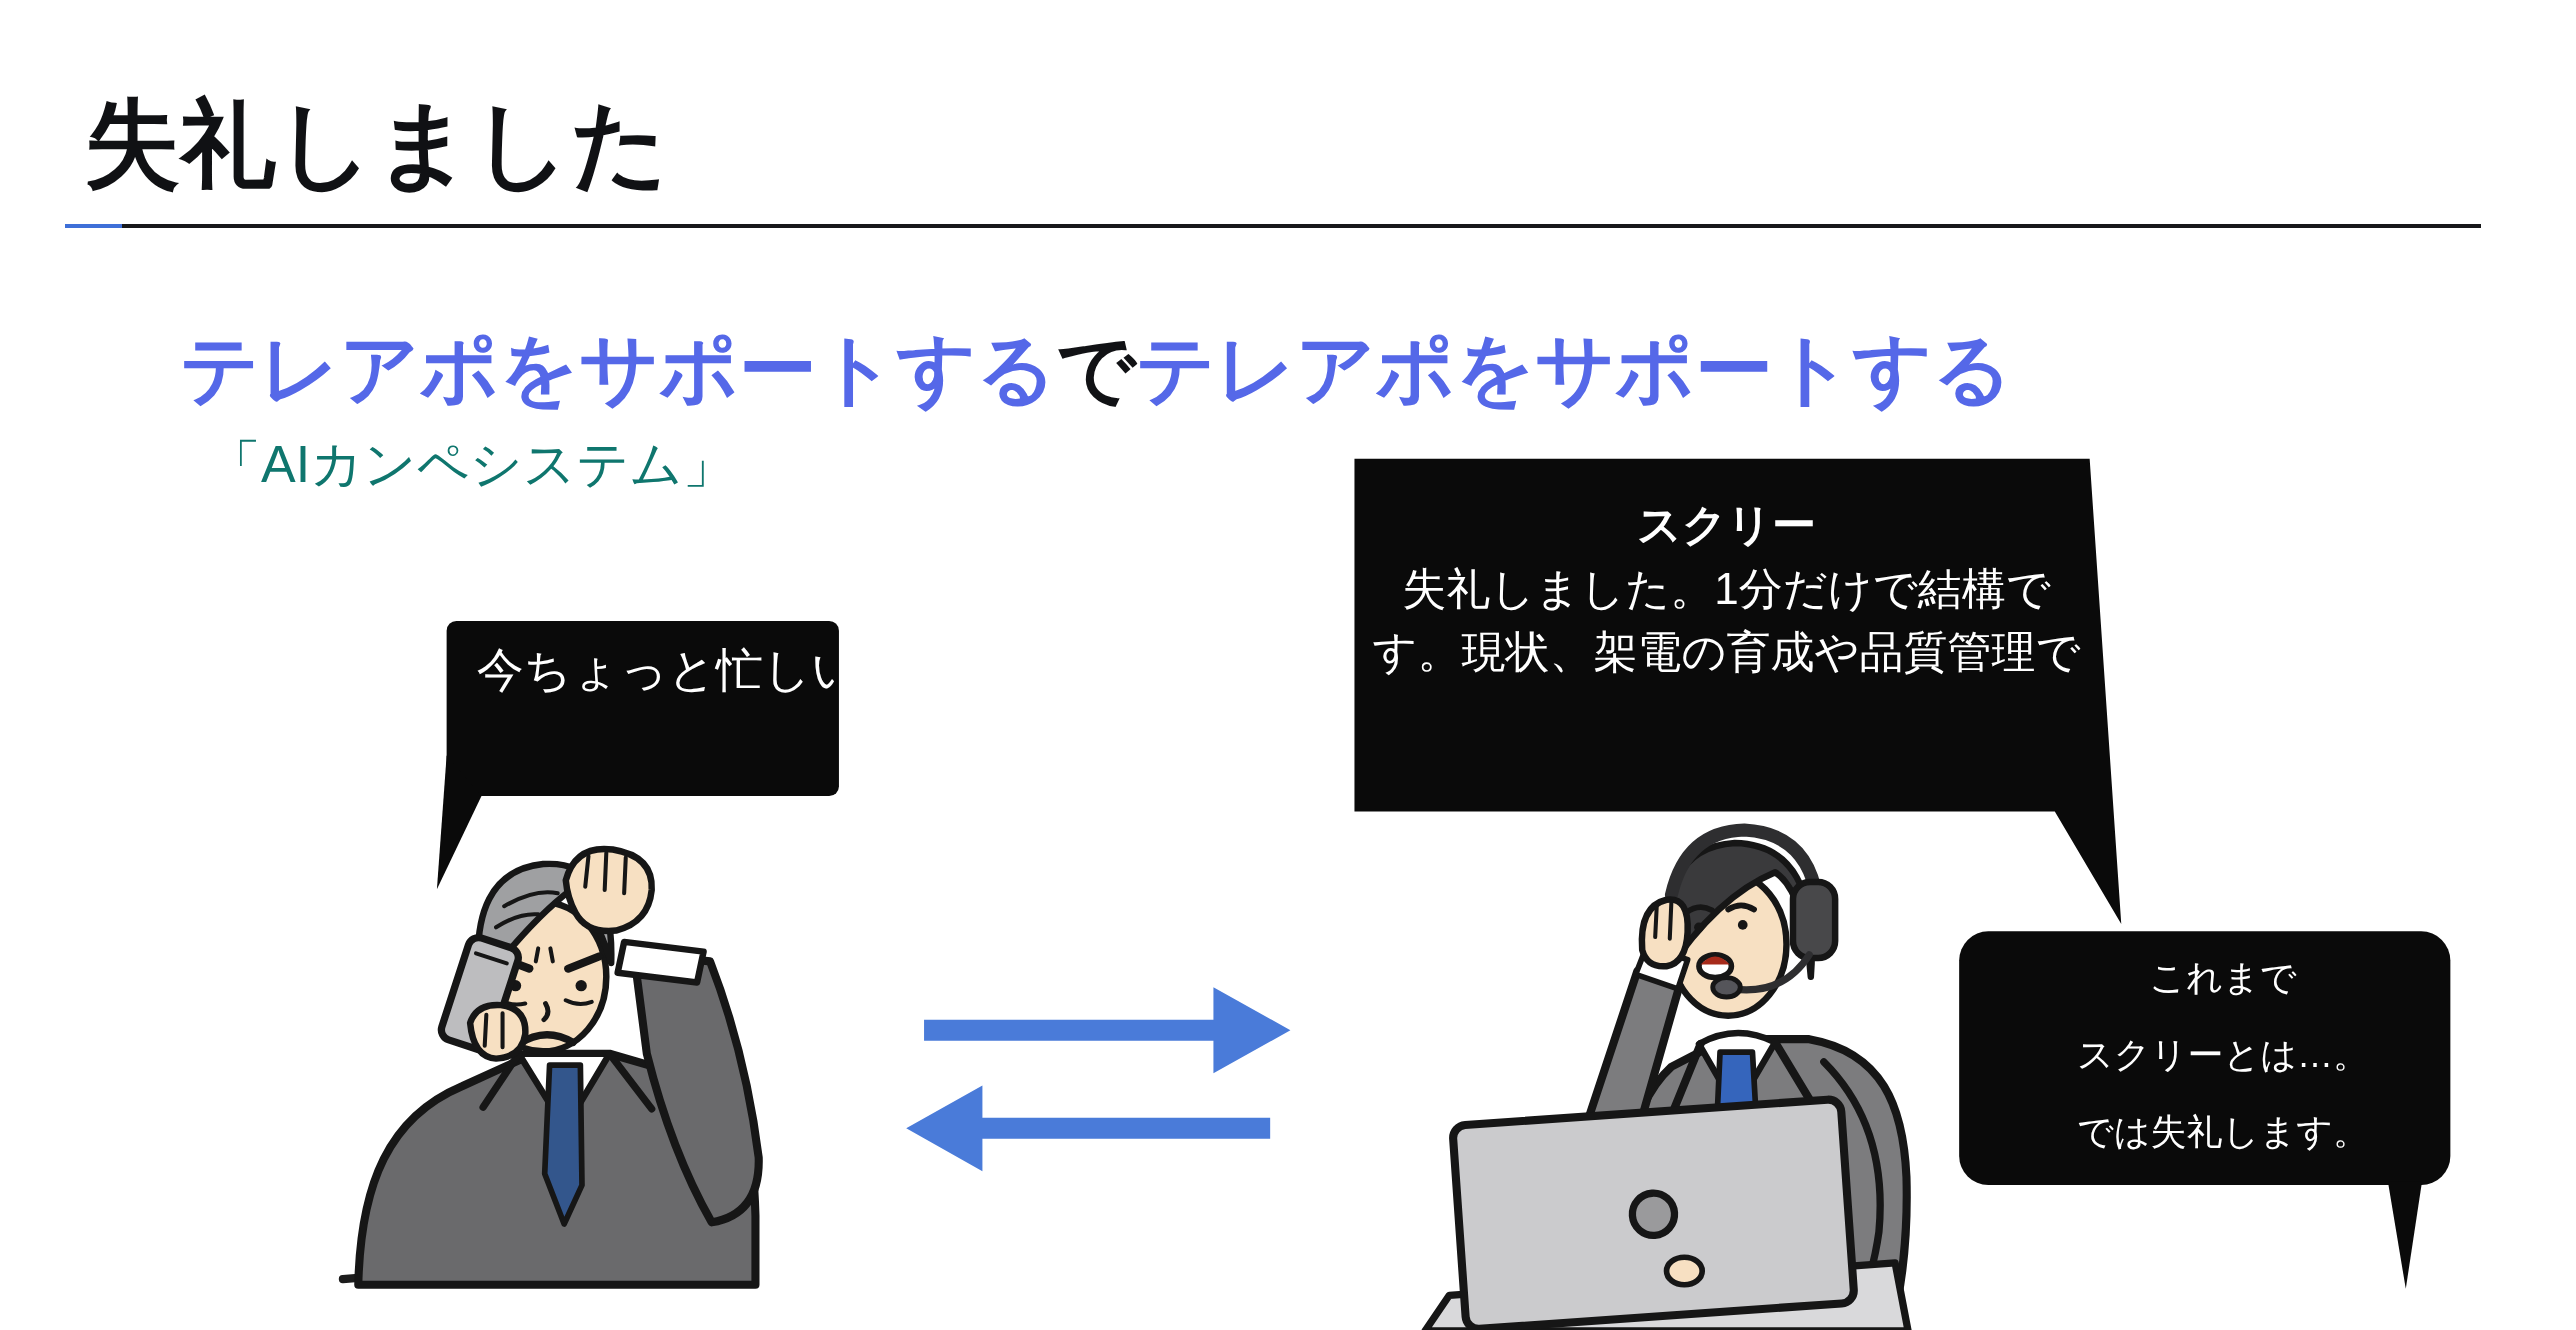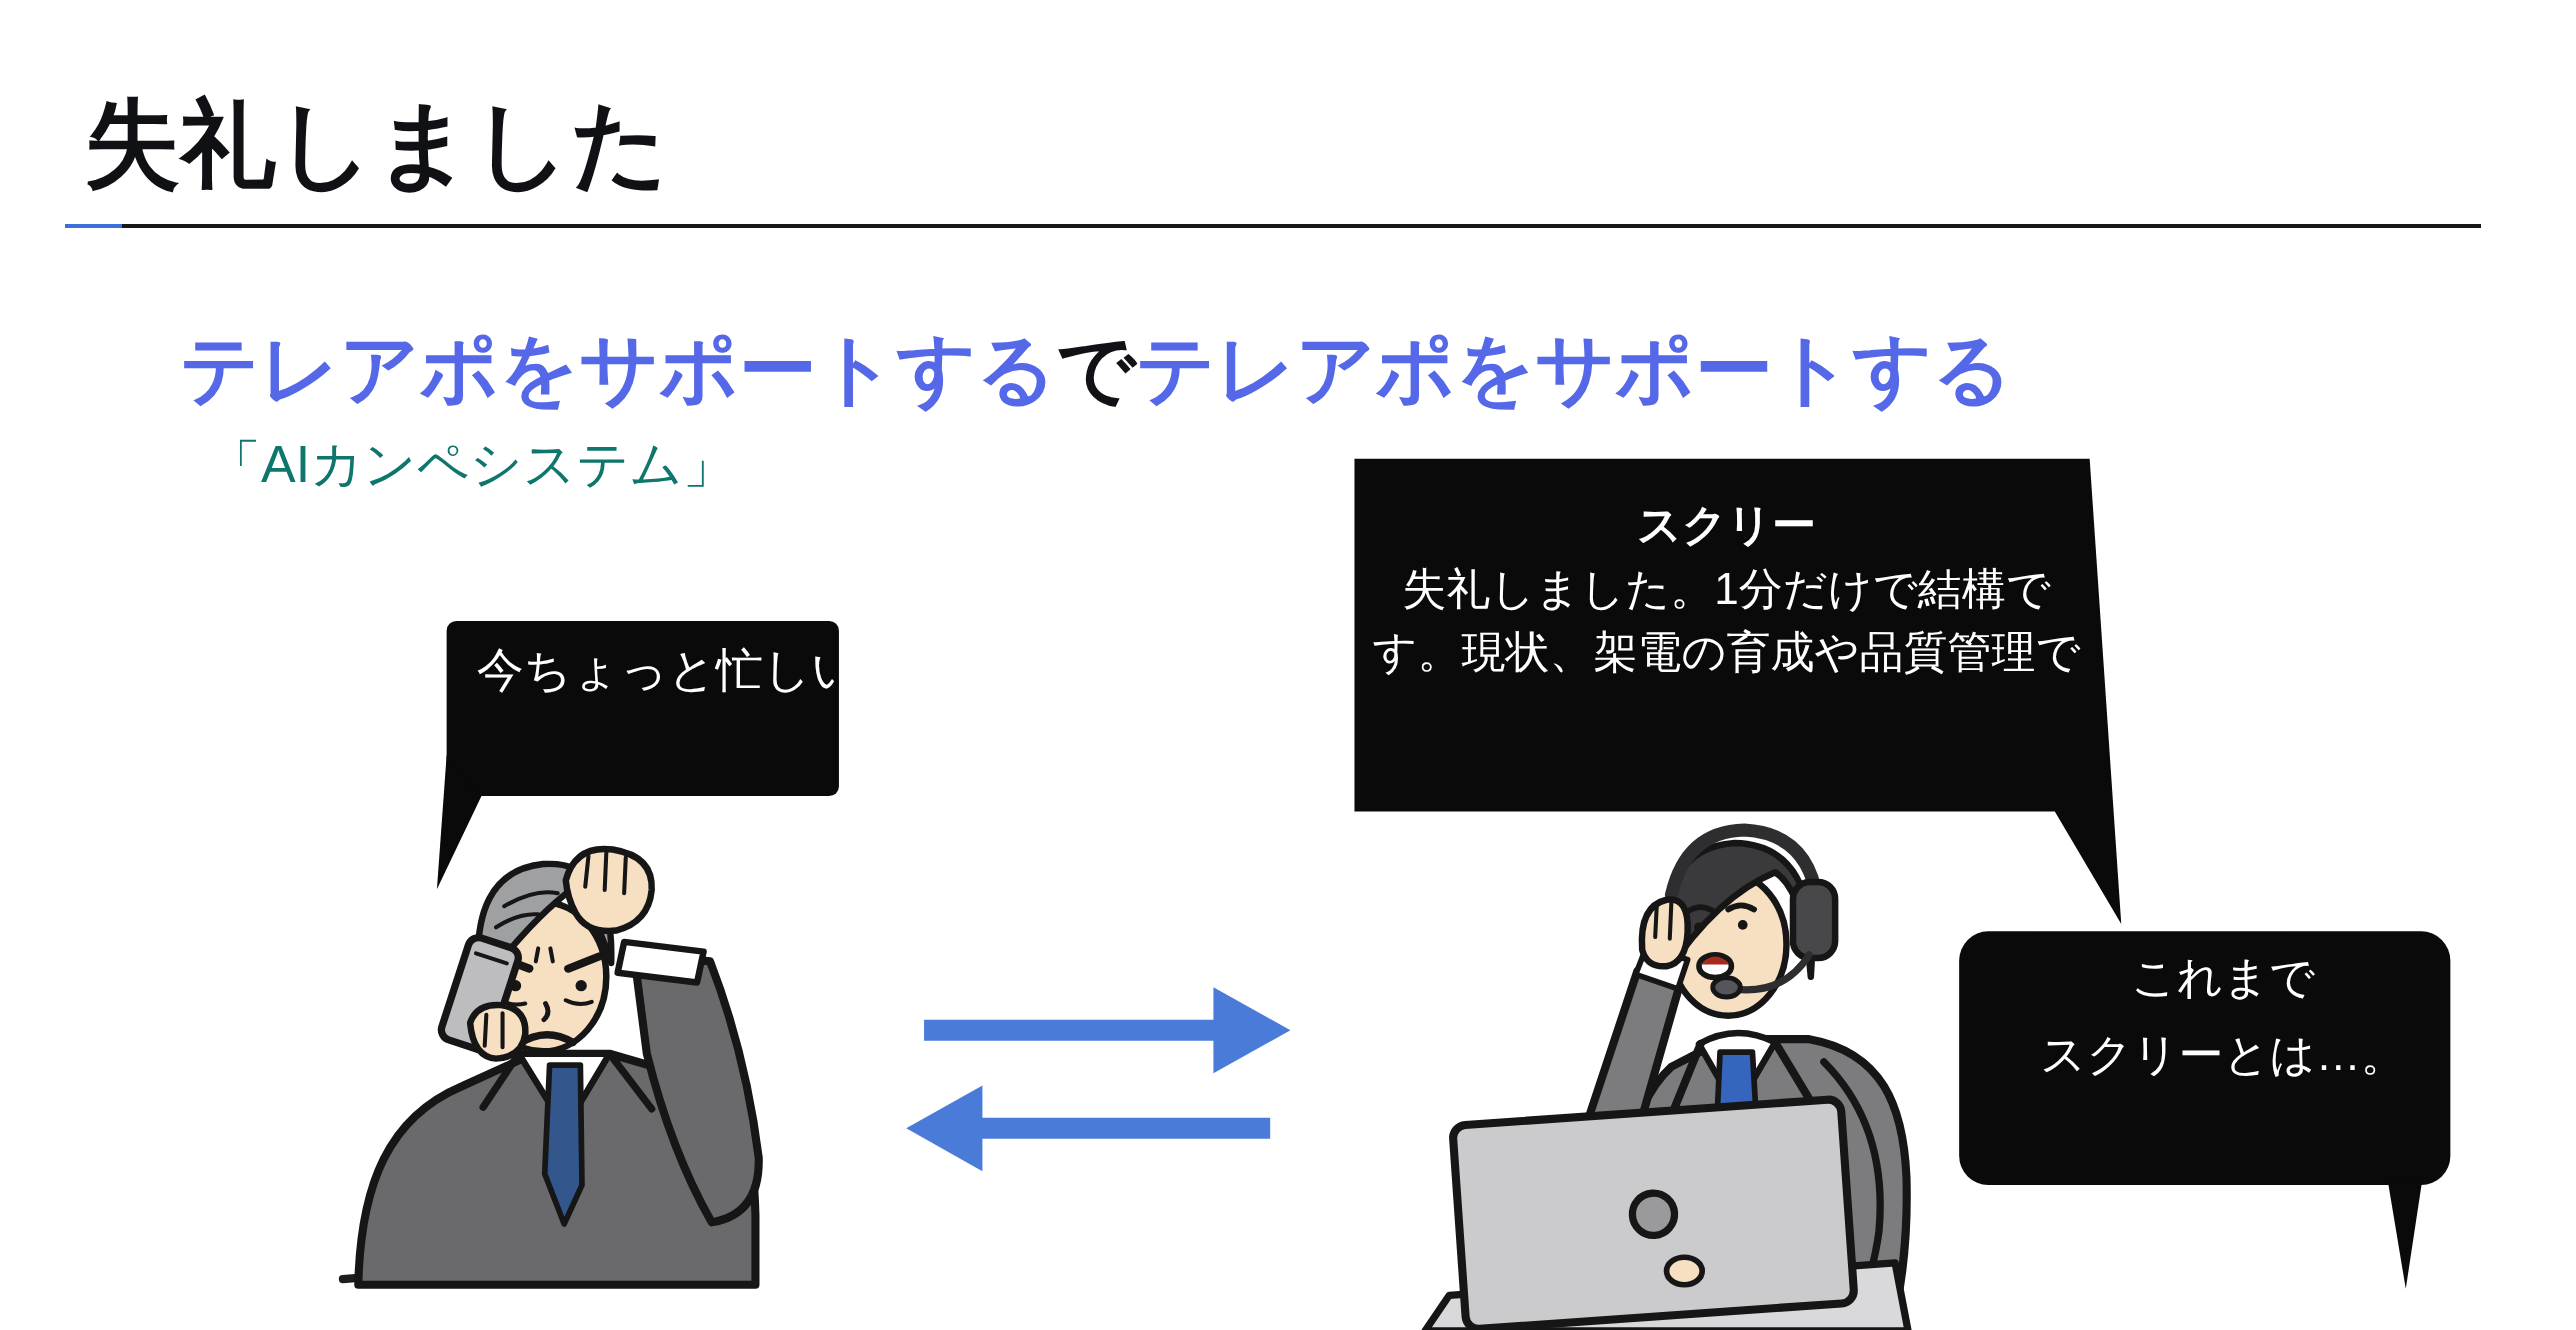--- a/index.html
+++ b/index.html
@@ -43,21 +43,21 @@
   }
   .ai-bubble-text{
     left:1354px;top:459px;width:745px;height:353px;
     padding-top:41px;box-sizing:border-box;text-align:center;
   }
   .ai-bubble-text .speaker{font-size:44px;font-weight:700;line-height:50px;margin-bottom:6.5px;}
   .ai-bubble-text .line{font-size:44px;line-height:63px;font-weight:400;white-space:nowrap;}
   .closing-bubble-text{
     left:1959px;top:931px;width:491px;height:304px;
     padding-top:8px;box-sizing:border-box;
-    font-size:45px;line-height:77px;font-weight:400;padding-left:37px;
+    font-size:36px;line-height:77px;font-weight:400;padding-left:37px;
   }
 </style>
 </head>
 <body>
 
 <div class="stage">
 
   <svg class="abs figure-layer" viewBox="0 0 3178 1642">
 
     <path d="M423,1578 L930,1536" stroke="#1c1c1c" stroke-width="10" stroke-linecap="round" fill="none"></path>
@@ -176,16 +176,17 @@
 
   <div class="abs bubble-text ai-bubble-text">
     <div class="speaker">スクリー</div>
     <div class="line">失礼しました。1分だけで結構で</div>
     <div class="line">す。現状、架電の育成や品質管理で</div>
   </div>
 
   <div class="abs bubble-text closing-bubble-text">
     <div>これまで</div>
     <div>スクリーとは…。</div>
+    <div>では失礼します。</div>
   </div>
 
 </div>
 
 
 </body></html>

